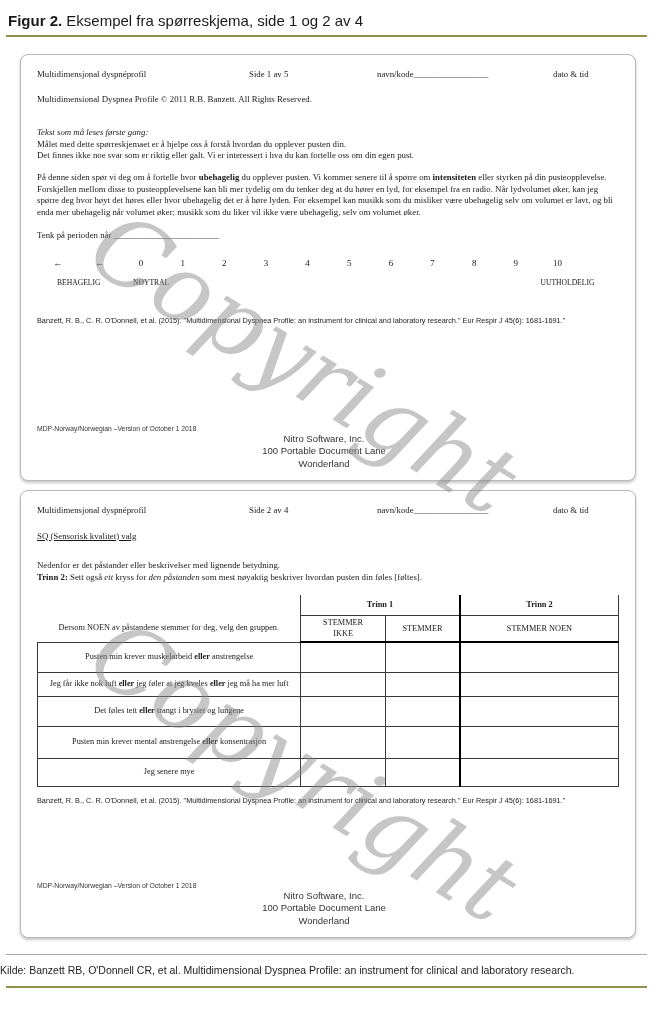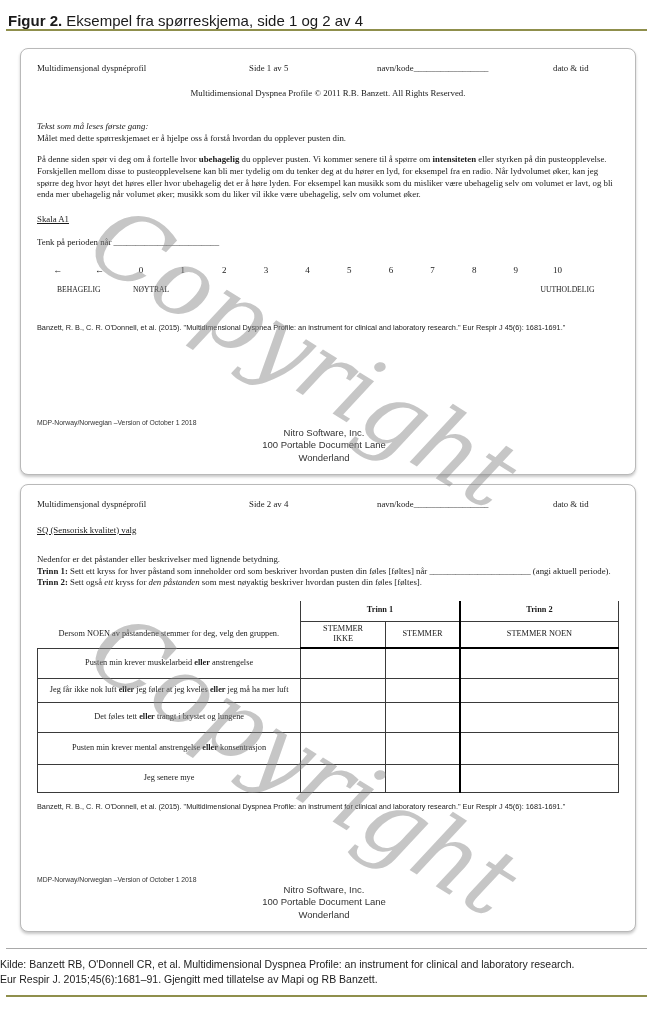--- a/index.html
+++ b/index.html
@@ -1,20 +1,20 @@
 <!DOCTYPE html>
 <html><head>
 <meta charset="utf-8">
 <style>
   html,body{margin:0;padding:0;background:#ffffff;}
   body{width:653px;height:1024px;position:relative;font-family:"Liberation Sans",sans-serif;color:#1a1a1a;overflow:hidden;}
   .canvas{position:relative;width:653px;height:1024px;}
 
   
-  .fig-title{padding:12px 10px 0 8px;font-size:15px;}
+  .fig-title{padding:12px 10px 6px 8px;font-size:15px;}
   .fig-title .bold{font-weight:bold;}
   .rule-olive{height:2px;background:#8f8f4c;margin:0 6px;}
   .rule-gray{height:1px;background:#a9a9a9;margin:0 6px;}
 
   
   .page-card{position:relative;margin:0 17px 0 20px;background:#fff;border:1px solid #b9b9b9;border-radius:8px;
              box-shadow:0 2px 3px rgba(0,0,0,0.22);font-family:"Liberation Serif",serif;font-size:8.8px;line-height:1.32;
              padding:14px 16px 0 16px;box-sizing:border-box;}
   .card1{margin-top:17px;height:427px;}
   .card2{margin-top:9px;height:448px;}
@@ -24,21 +24,21 @@
              pointer-events:none;z-index:5;}
   .wm1{top:128px;}
   .wm2{top:100px;}
 
   .doc-header{display:flex;align-items:baseline;}
   .dh-title{flex:0 0 212px;}
   .dh-page{flex:0 0 128px;}
   .dh-name{flex:1;}
   .dh-date{flex:0 0 66px;text-align:left;}
 
-  .copyright-line{text-align:center;margin-top:13px;}
+  .copyright-line{text-align:left;margin-top:13px;}
   .intro{margin-top:22px;}
   .italic{font-style:italic;}
   .para{margin-top:10px;}
   .underline{text-decoration:underline;}
   .scale-heading{margin-top:13px;}
   .think-line{margin-top:12px;}
 
   .scale{margin-top:16px;display:grid;grid-template-columns:repeat(13,1fr);width:93%;height:32px;}
   .scale-cell{position:relative;text-align:center;font-size:9px;}
   .scale-label{position:absolute;top:20px;left:50%;transform:translateX(-50%);white-space:nowrap;font-size:7.6px;padding-left:20px;}
@@ -93,25 +93,25 @@
       <span class="dh-page">Side 1 av 5</span>
       <span class="dh-name"><span>navn/kode</span><span>_________________</span></span>
       <span class="dh-date">dato &amp; tid</span>
     </div>
 
     <div class="copyright-line">Multidimensional Dyspnea Profile © 2011 R.B. Banzett. All Rights Reserved.</div>
 
     <div class="intro">
       <div class="italic">Tekst som må leses første gang:</div>
       <div>Målet med dette spørreskjemaet er å hjelpe oss å forstå hvordan du opplever pusten din.</div>
+      <div>Det finnes ikke noe svar som er riktig eller galt. Vi er interessert i hva du kan fortelle oss om din egen pust.</div>
     </div>
 
     <div class="para"><span>På denne siden spør vi deg om å fortelle hvor </span><span style="font-weight: 700;">ubehagelig</span><span> du opplever pusten. Vi kommer senere til å spørre om </span><span style="font-weight: 700;">intensiteten</span><span> eller styrken på din pusteopplevelse. Forskjellen mellom disse to pusteopplevelsene kan bli mer tydelig om du tenker deg at du hører en lyd, for eksempel fra en radio. Når lydvolumet øker, kan jeg spørre deg hvor høyt det høres eller hvor ubehagelig det er å høre lyden. For eksempel kan musikk som du misliker være ubehagelig selv om volumet er lavt, og bli enda mer ubehagelig når volumet øker; musikk som du liker vil ikke være ubehagelig, selv om volumet øker.</span></div>
 
-    <div class="scale-heading underline">Skala A1</div>
 
 
     <div class="think-line"><span>Tenk på perioden når </span><span>________________________</span></div>
 
     <div class="scale">
       <div class="scale-cell">
           <div>←</div>
           <div class="scale-label lbl-left">BEHAGELIG</div>
         </div>
       <div class="scale-cell">
@@ -181,21 +181,20 @@
       <span class="dh-title">Multidimensjonal dyspnéprofil</span>
       <span class="dh-page">Side 2 av 4</span>
       <span class="dh-name"><span>navn/kode</span><span>_________________</span></span>
       <span class="dh-date">dato &amp; tid</span>
     </div>
 
     <div class="sq-heading underline">SQ (Sensorisk kvalitet) valg</div>
 
     <div class="instr">
       <div>Nedenfor er det påstander eller beskrivelser med lignende betydning.</div>
-      <div><span style="font-weight: 700;">Trinn 1:</span><span> Sett ett kryss for hver påstand som inneholder ord som beskriver hvordan pusten din føles [føltes] når </span><span>_______________________</span><span> (angi aktuell periode).</span></div>
       <div><span style="font-weight: 700;">Trinn 2:</span><span> Sett også </span><span style="font-style: italic;">ett</span><span> kryss for </span><span style="font-style: italic;">den påstanden</span><span> som mest nøyaktig beskriver hvordan pusten din føles [føltes].</span></div>
     </div>
 
     <table class="sq-table">
       <colgroup>
         <col class="col-desc">
           <col class="col-a1">
           <col class="col-a2">
           <col class="col-a3">
       </colgroup>
@@ -251,18 +250,17 @@
       <div>Nitro Software, Inc.</div>
       <div>100 Portable Document Lane</div>
       <div>Wonderland</div>
     </div>
   </div>
 
   <div class="source-block">
     <div class="rule-gray"></div>
     <div class="source-text">
       <div>Kilde: Banzett RB, O'Donnell CR, et al. Multidimensional Dyspnea Profile: an instrument for clinical and laboratory research.</div>
-      <div>Eur Respir J. 2015;45(6):1681–91. Gjengitt med tillatelse av Mapi og RB Banzett.</div>
     </div>
     <div class="rule-olive"></div>
   </div>
 
 </div>
 
 </body></html>

